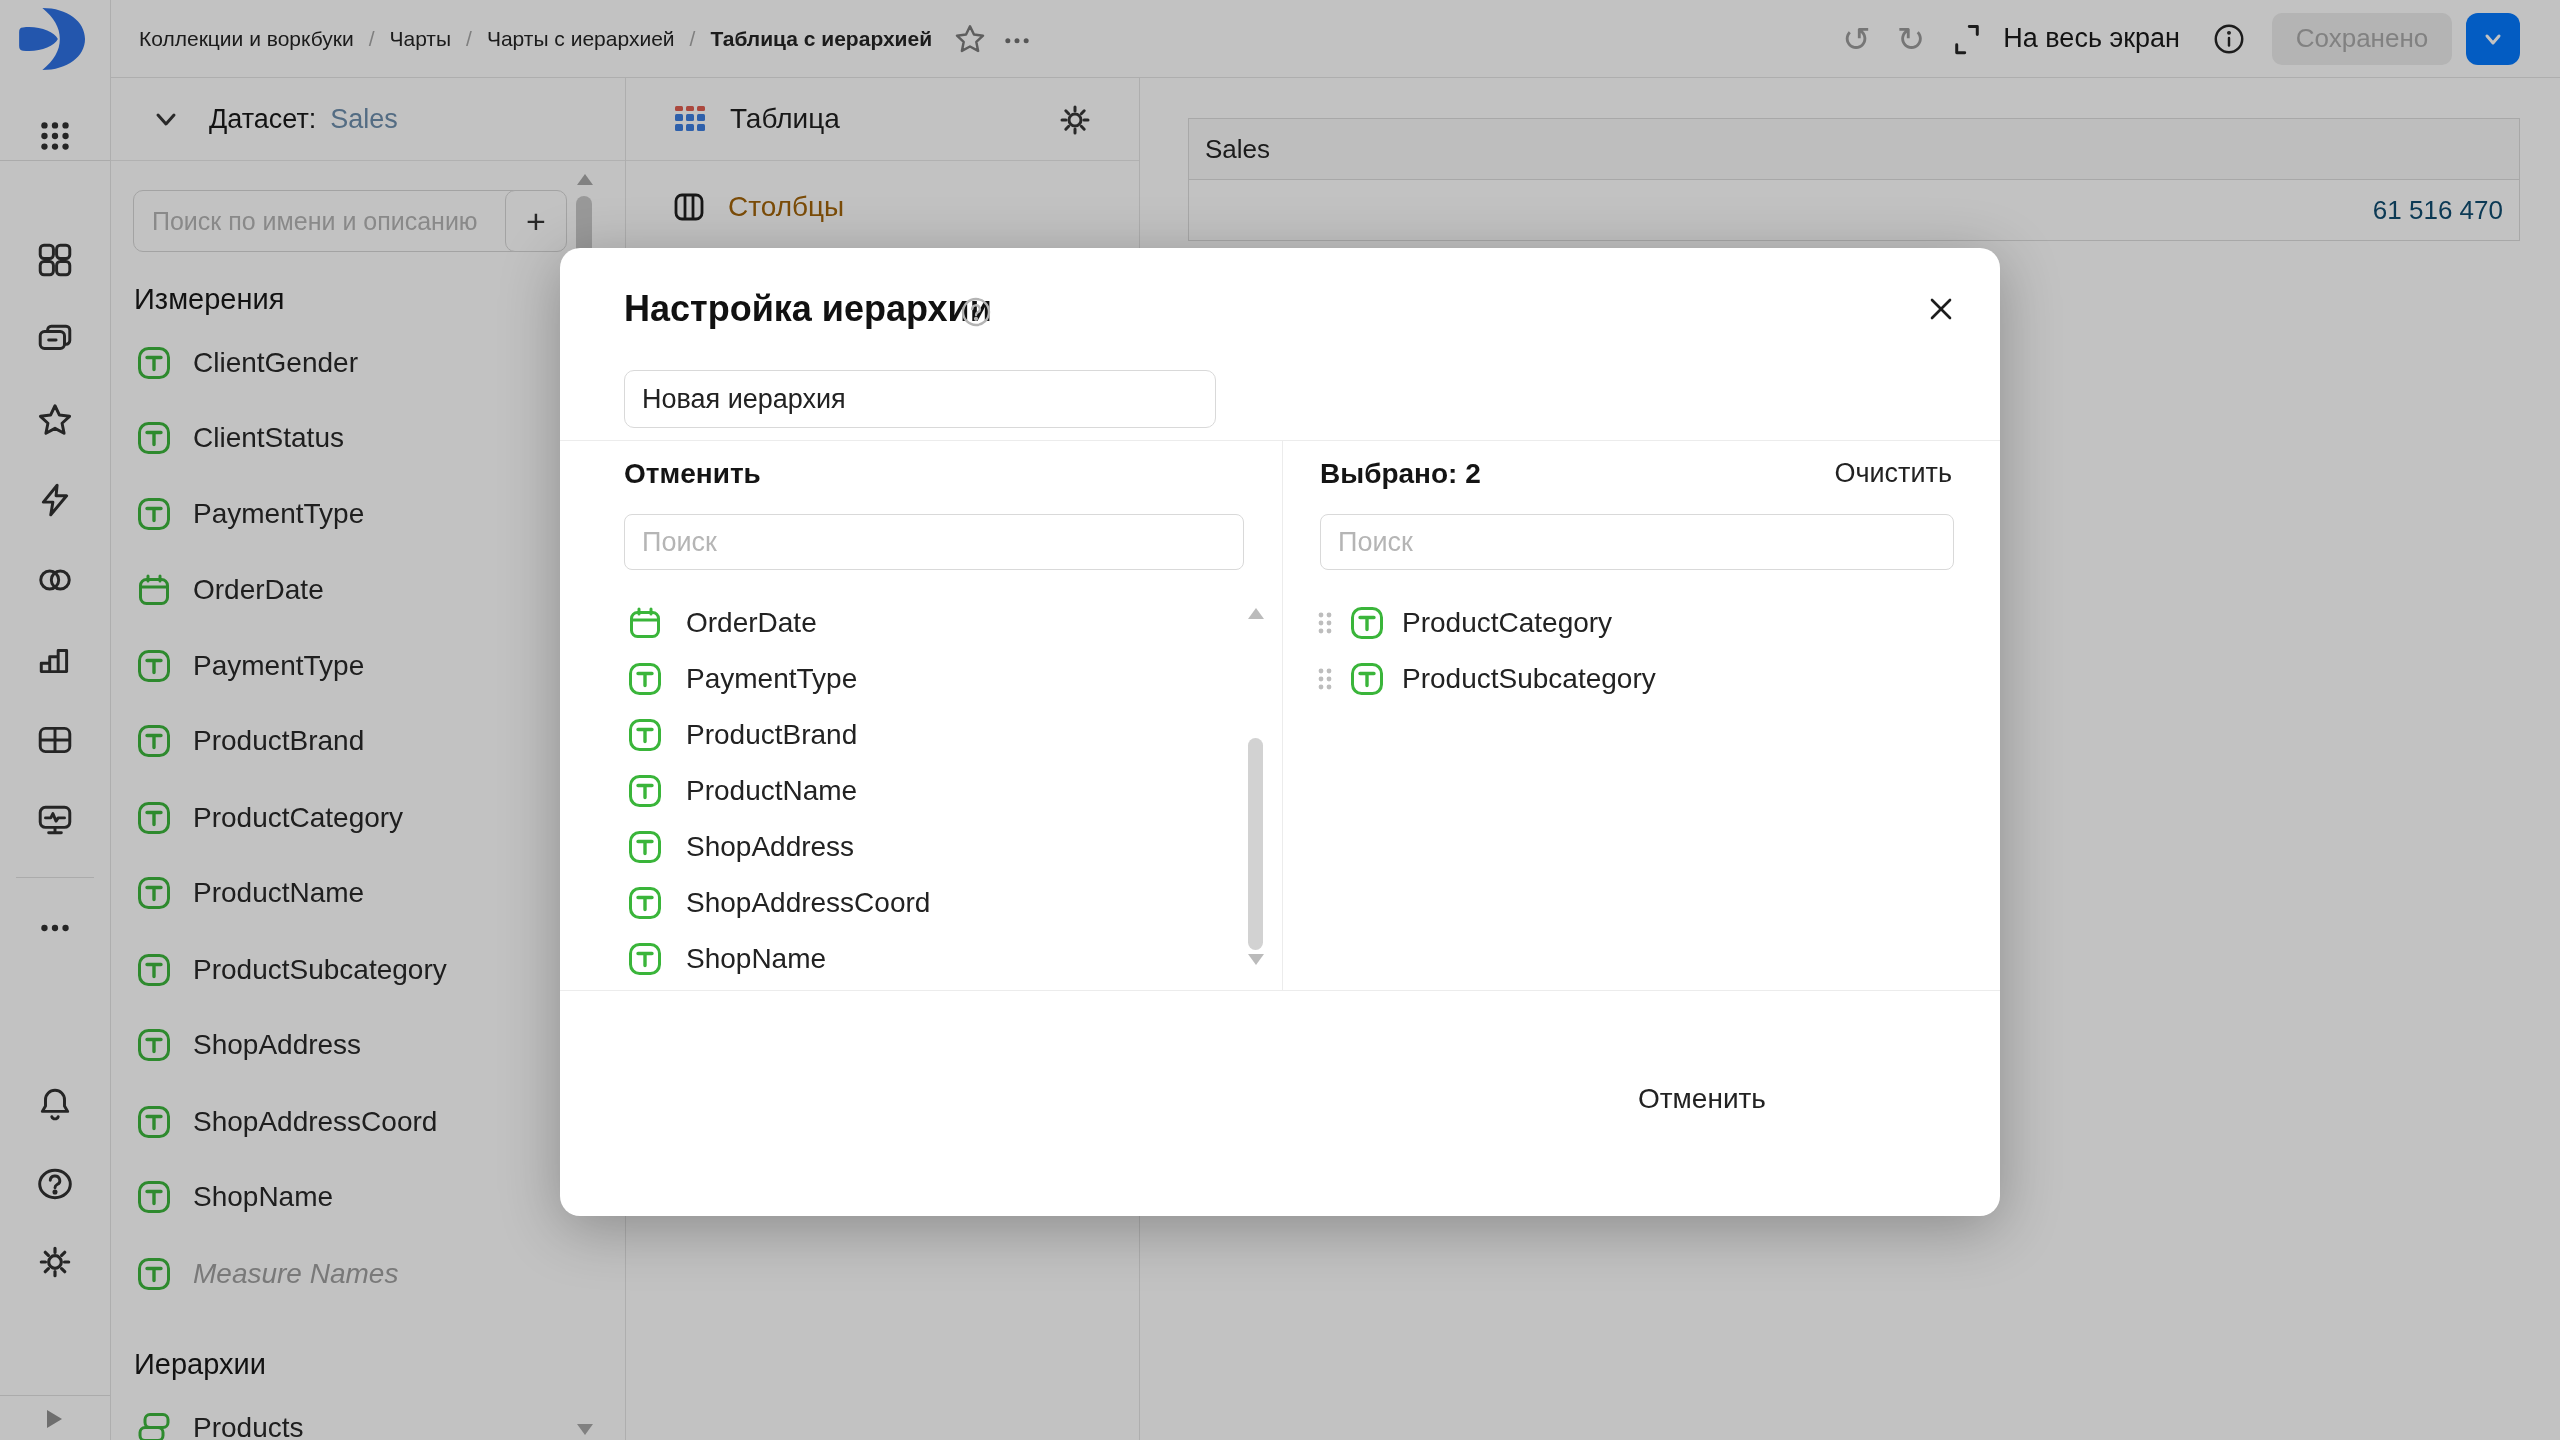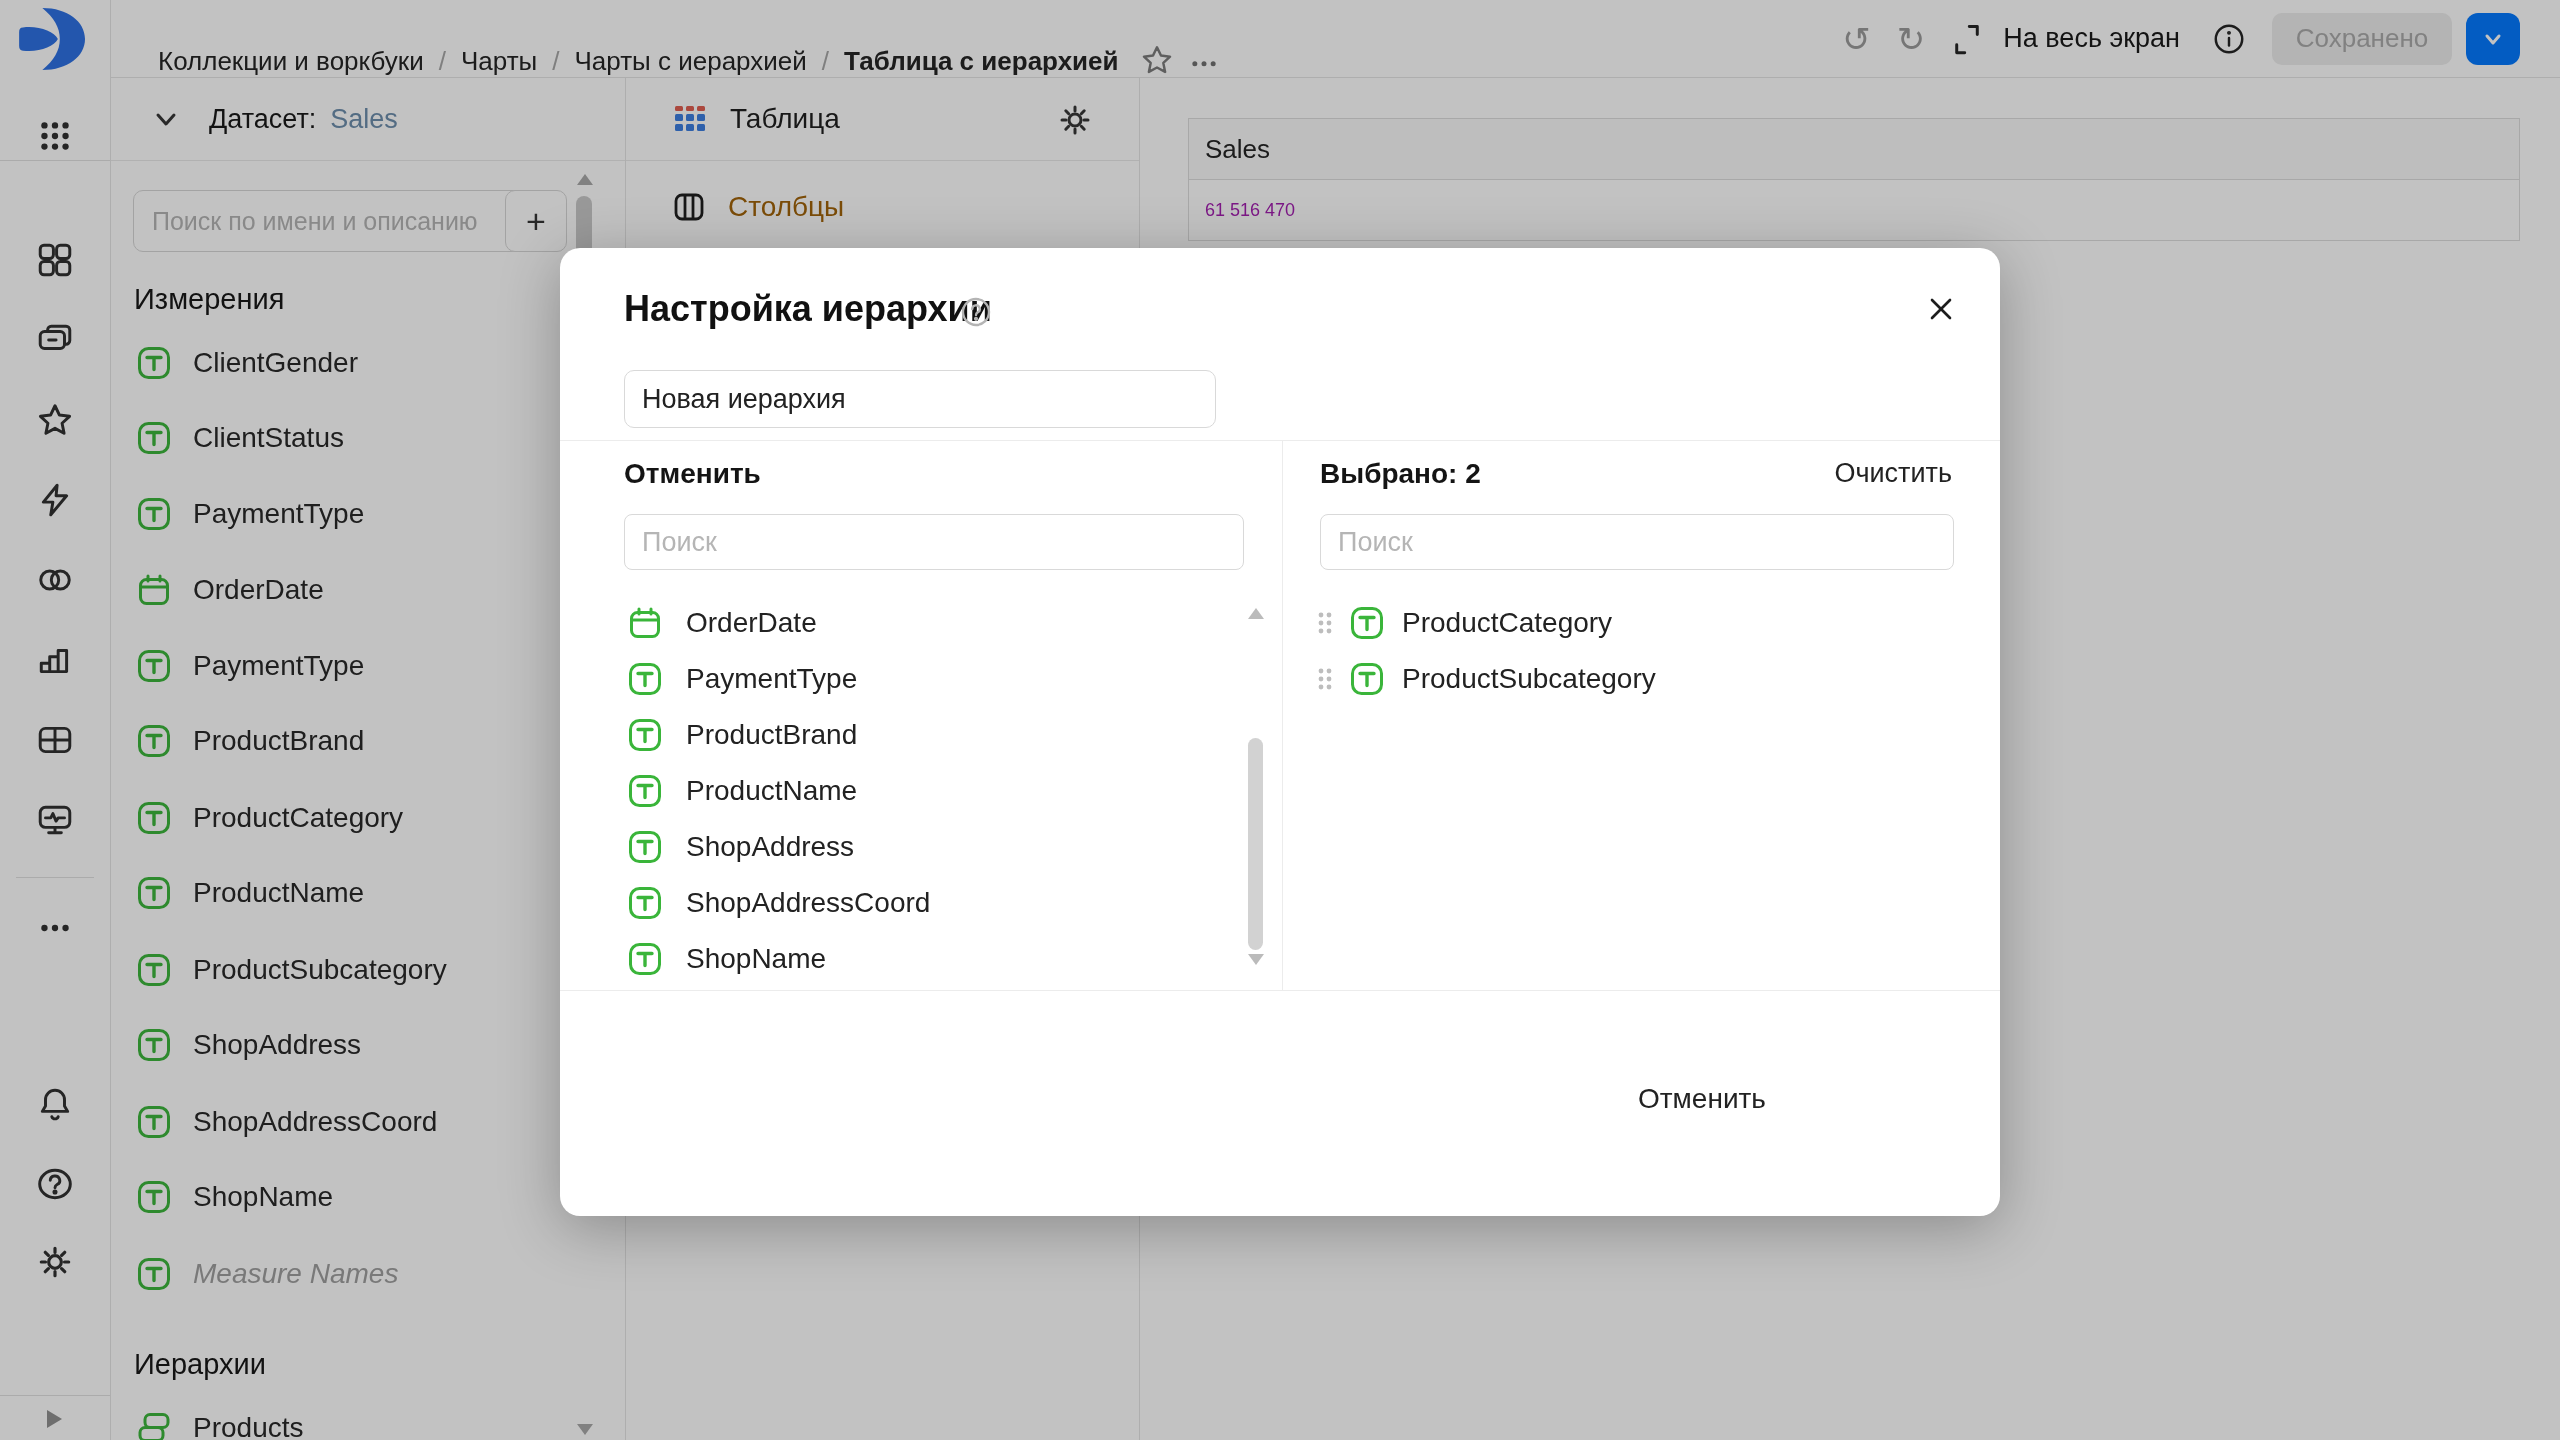--- a/index.html
+++ b/index.html
@@ -3,21 +3,21 @@
 <meta charset="utf-8">
 <style>
   html,body{margin:0;padding:0}
   body{width:2560px;height:1440px;position:relative;overflow:hidden;background:#fff;
        font-family:"Liberation Sans",sans-serif;color:#1f1f1f;-webkit-font-smoothing:antialiased}
   .abs{position:absolute}
   
   #topbar{left:0;top:0;width:2560px;height:77px;background:#fff;border-bottom:1px solid #e4e4e4}
   #logo{left:14px;top:8px;width:80px;height:62px}
   #railborder{left:110px;top:0;width:1px;height:1440px;background:#e4e4e4;z-index:5}
-  #crumbs{left:158px;top:0;height:77px;display:flex;align-items:flex-end;gap:15px;font-size:26px}
+  #crumbs{left:139px;top:0;height:77px;display:flex;align-items:center;gap:15px;font-size:21px}
   .crumb{color:#222;white-space:nowrap;cursor:pointer}
   .crumb.current{font-weight:bold}
   .crumb-sep{color:#a6a6a6}
   #tb-right{right:40px;top:0;height:77px;display:flex;align-items:center;gap:26px}
   .tb-glyph{font-size:34px;color:#9a9a9a;line-height:1;cursor:pointer}
   #fullscreen-label{font-size:27px;color:#161616;margin:0 6px 0 -6px;cursor:pointer}
   #saved-btn{background:#ececec;color:#a9a9a9;font-size:26px;border:none;border-radius:10px;
              width:180px;height:52px;cursor:default}
   #save-dd{background:#0077ff;width:54px;height:52px;border:none;border-radius:12px;margin-left:-12px;
            display:flex;align-items:center;justify-content:center;cursor:pointer}
@@ -56,21 +56,21 @@
   #cfg-type-icon{margin-left:46px;width:36px;height:36px}
   #cfg-type-label{margin-left:22px;font-size:28px;color:#1c1c1c}
   #cfg-gear{position:absolute;right:46px;top:24px;width:36px;height:36px;color:#333;cursor:pointer}
   #cfg-columns{position:absolute;left:46px;top:112px;display:flex;align-items:center;gap:22px}
   #cfg-columns .lbl{font-size:28px;color:#a16207}
   
   #preview{left:1140px;top:78px;width:1420px;height:1362px;background:#fff}
   #pv-table{position:absolute;left:48px;top:40px;width:1332px;border:1px solid #dcdcdc;border-collapse:collapse}
   #pv-table .hcell{height:60px;border-bottom:1px solid #dcdcdc;background:#fafafa;
                    font-size:26px;color:#222;text-align:left;padding:0 16px;font-weight:normal}
-  #pv-table .vcell{height:60px;font-size:18px;color:#a21caf;text-align:left;padding:0 16px}
+  #pv-table .vcell{height:60px;font-size:26px;color:#0c4a6e;text-align:right;padding:0 16px}
   
   #overlay{position:fixed;left:0;top:0;width:2560px;height:1440px;background:rgba(10,10,10,0.25);z-index:40}
   #modal{left:560px;top:248px;width:1440px;height:968px;background:#fff;border-radius:20px;z-index:50;
          box-shadow:0 12px 60px rgba(0,0,0,0.28)}
   #m-title{position:absolute;left:64px;top:40px;font-size:36px;font-weight:bold;color:#111}
   #m-help{position:absolute;left:400px;top:48px;width:32px;height:32px;color:#a9a9a9}
   #m-close{position:absolute;right:42px;top:44px;width:34px;height:34px;color:#1d1d1d;cursor:pointer;background:none;border:none;padding:0}
   #m-name{position:absolute;left:64px;top:122px;width:556px;height:56px;border:1px solid #d9d9d9;border-radius:10px;
           font-size:27px;color:#222;padding:0 17px;font-family:"Liberation Sans",sans-serif}
   .m-div-h{position:absolute;left:0;width:1440px;height:1px;background:#ececec}

